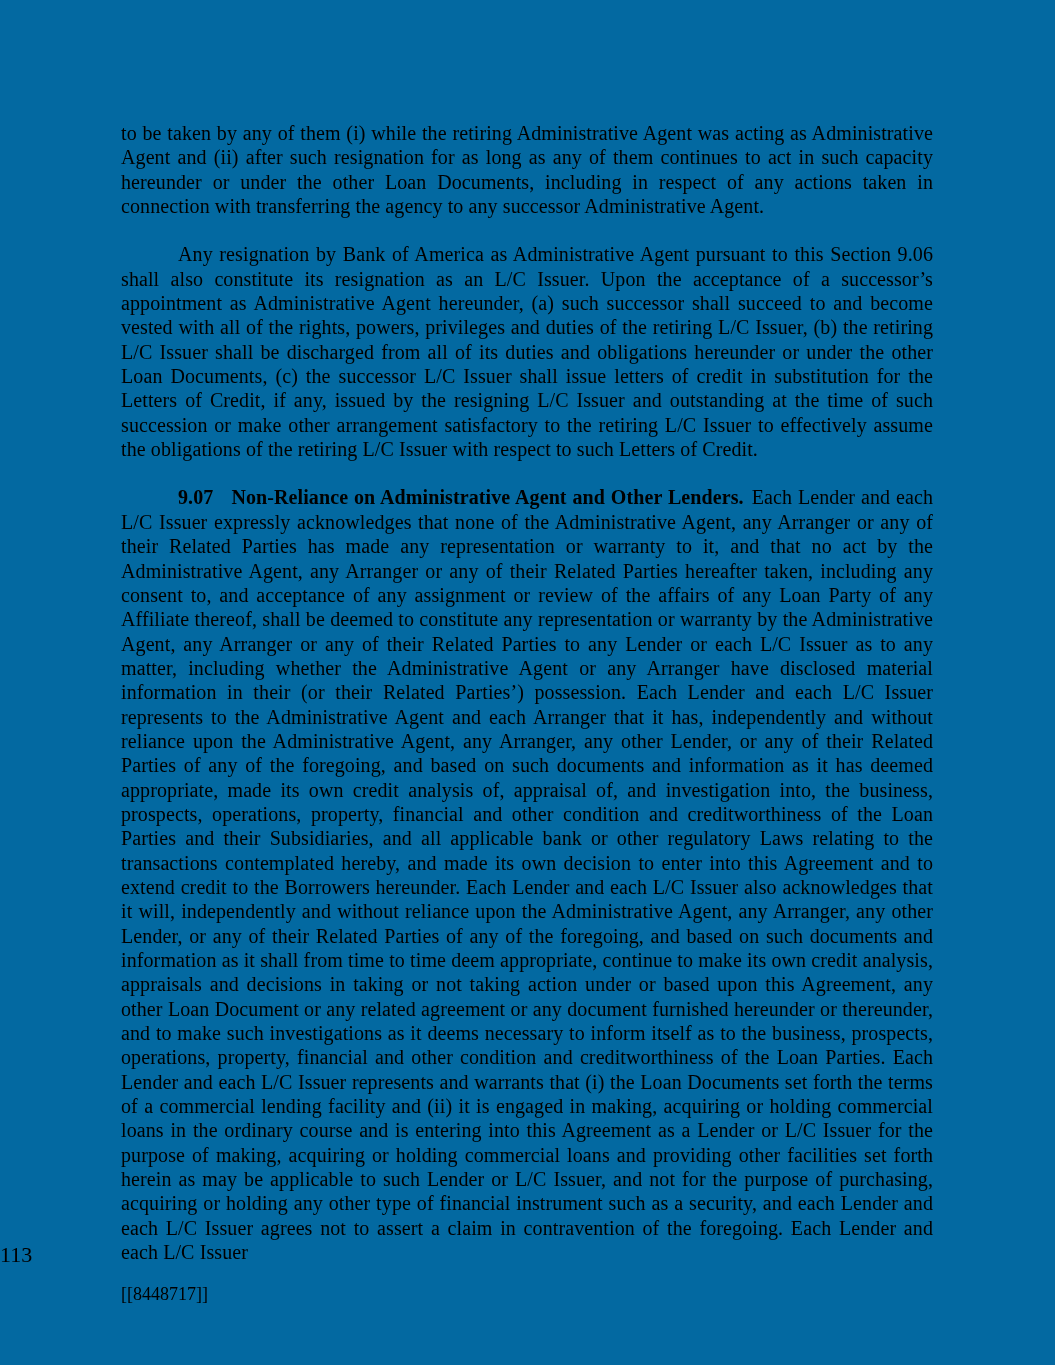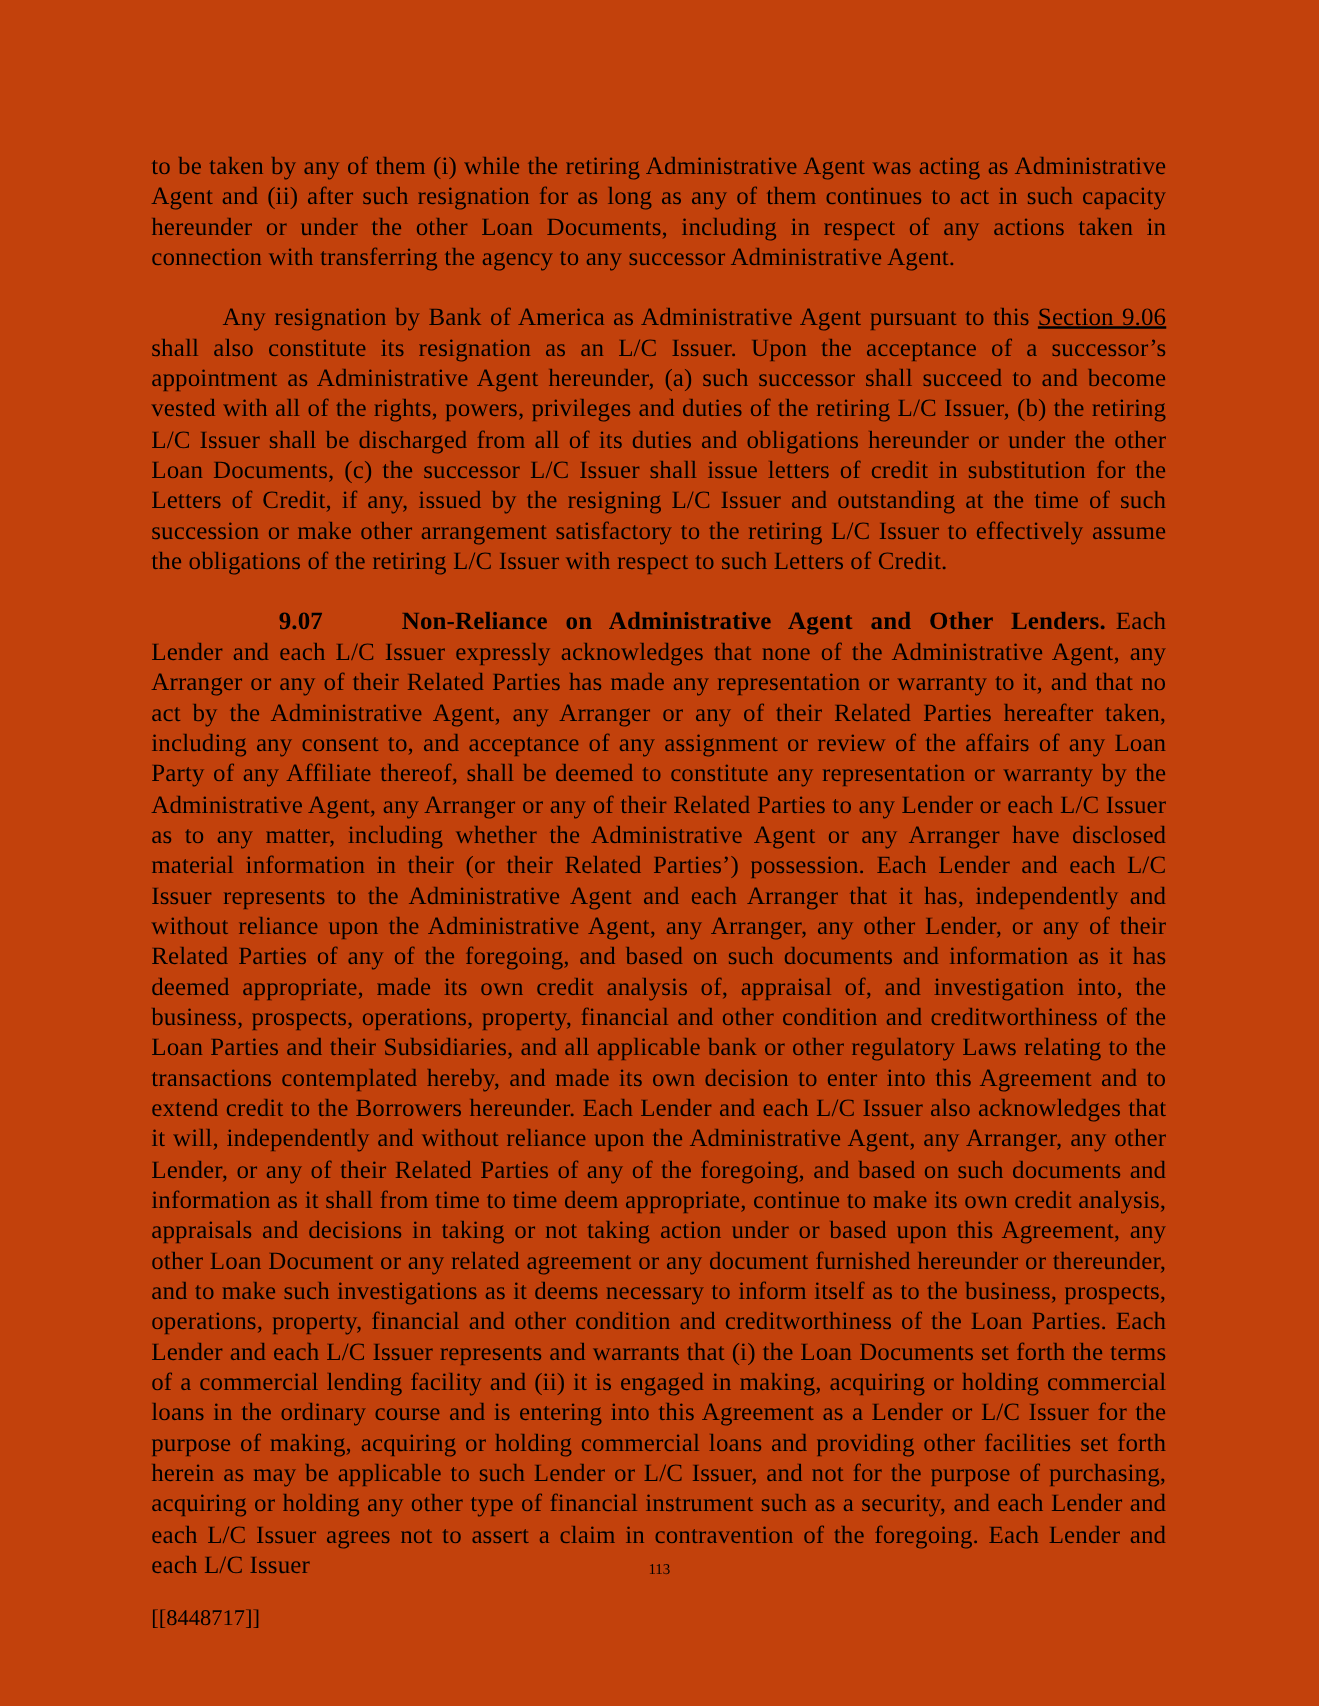--- a/index.html
+++ b/index.html
@@ -10,61 +10,58 @@
   body {
     width: 1055px;
     height: 1365px;
     position: relative;
     font-family: "Liberation Serif", serif;
     color: #000000;
   }
   .page {
     position: absolute;
     inset: 0;
-    background: #c2410c;
+    background: #0369a1;
     overflow: hidden;
   }
   .content {
     position: absolute;
     left: 121px;
     top: 121px;
     width: 812px;
   }
   p.para {
     margin: 0 0 24px 0;
     font-size: 20px;
     line-height: 24.35px;
     text-align: justify;
     letter-spacing: 0.1px;
   }
   p.indent {
     text-indent: 57px;
   }
   .underline {
-    text-decoration: underline;
   }
   .bold {
     font-weight: bold;
-    margin-left: 45px;
   }
   .tab {
     display: inline-block;
     width: 18px;
   }
   .sentence-gap {
     display: inline-block;
     width: 8px;
   }
   .page-number {
     position: absolute;
     top: 1243px;
     left: 0;
     width: 100%;
-    text-align: center;
-    font-size: 12px;
+    font-size: 22px;
     line-height: 24px;
   }
   .footer-id {
     position: absolute;
     top: 1287px;
     left: 121px;
     font-size: 18px;
     line-height: 15px;
   }
 </style>

